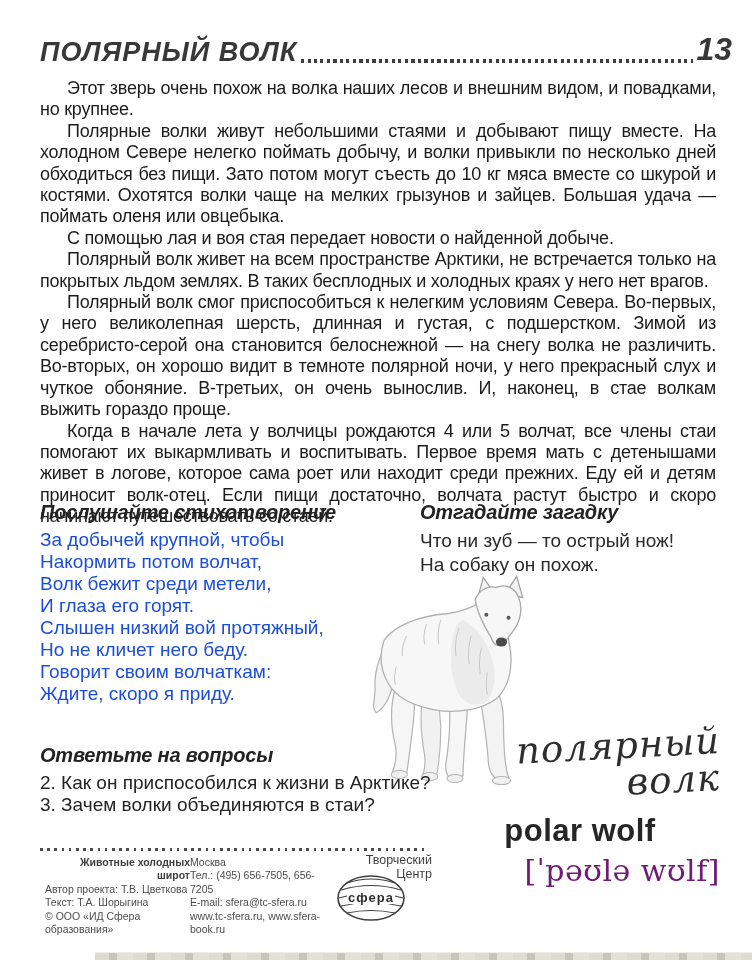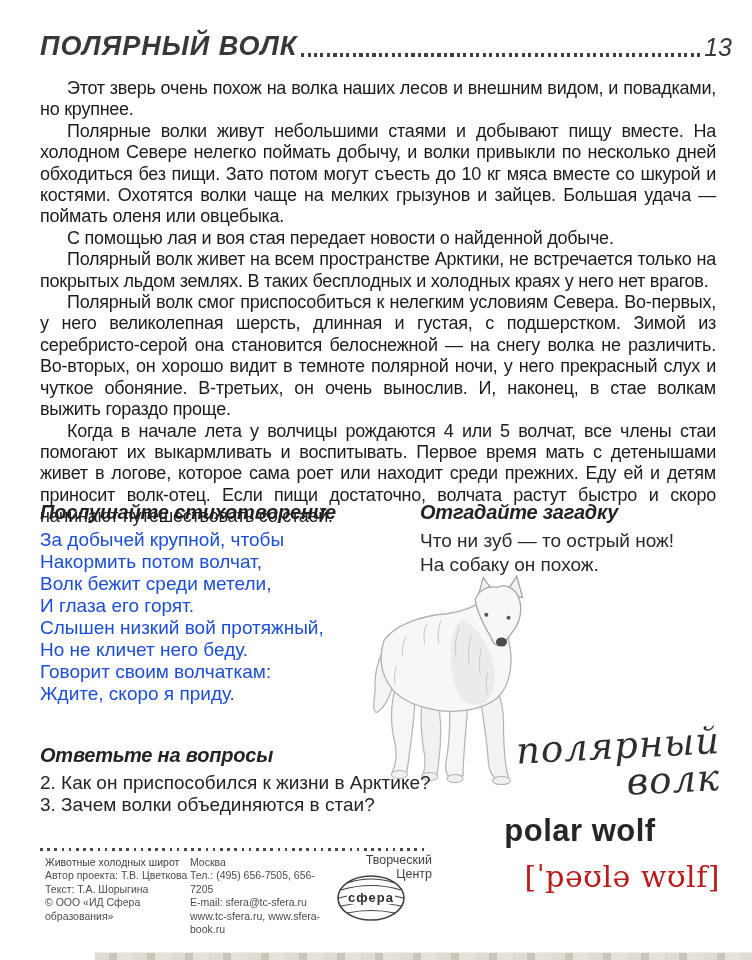--- a/index.html
+++ b/index.html
@@ -18,21 +18,21 @@
   }
   .title{
     font-size:27px;font-weight:bold;font-style:italic;
     letter-spacing:1px;color:#383838;white-space:nowrap;
   }
   .dot-leader{
     flex:1;height:4px;margin:0 3px 5px 4px;
     background:repeating-linear-gradient(90deg,#3e3e3e 0 3px,transparent 3px 6.5px);
   }
   .page-number{
-    font-size:25px;font-weight:normal;font-style:italic;color:#383838;
+    font-size:32px;font-weight:bold;font-style:italic;color:#383838;
   }
   
   .body-text{
     position:absolute;left:40px;top:78px;width:676px;z-index:2;
     font-size:18px;line-height:21.4px;text-align:justify;
     letter-spacing:-0.25px;color:#1c1c1c;
   }
   .body-text p{margin:0;text-indent:27px;}
   
   .watermark{
@@ -65,33 +65,33 @@
   .handwritten{
     font-family:"DejaVu Serif",serif;font-style:italic;
     font-size:37px;line-height:1.12;color:#2e2e2e;letter-spacing:1px;
     transform:rotate(-3deg);transform-origin:right center;
   }
   .hw2{margin-top:-4px;}
   .english-term{
     margin-top:14px;font-size:31px;font-weight:bold;color:#262626;letter-spacing:0.5px;text-align:center;
   }
   .transcription{
-    margin-top:10px;font-family:"DejaVu Serif",serif;
-    font-size:30px;color:#b91c1c;letter-spacing:0.5px;
+    margin-top:4px;font-family:"DejaVu Serif",serif;
+    font-size:30px;color:#701a75;letter-spacing:0.5px;
   }
   
   .footer-divider{
     position:absolute;left:40px;top:848px;width:386px;height:3px;z-index:2;
     background:repeating-linear-gradient(90deg,#4c4c4c 0 2.6px,transparent 2.6px 7.2px);
   }
   .footer-col{
     position:absolute;top:856px;z-index:2;
     font-size:10.5px;line-height:13.4px;color:#4c4c4c;letter-spacing:0;
   }
-  .footer-col .bold{font-weight:normal;color:#3e3e3e;}
+  .footer-col .bold{font-weight:bold;color:#3e3e3e;text-align:right;}
   .col1{left:45px;width:145px;}
   .col2{left:190px;width:145px;}
   .logo{position:absolute;left:333px;top:851px;width:100px;height:72px;z-index:2;}
   
   .page-edge{
     position:absolute;left:95px;top:952px;width:657px;height:8px;z-index:4;
     background:repeating-linear-gradient(90deg,#dedbd2 0 14px,#c9c5b8 14px 22px,#e4e1d8 22px 38px);
     border-top:1px solid #efede8;
   }
 </style>

